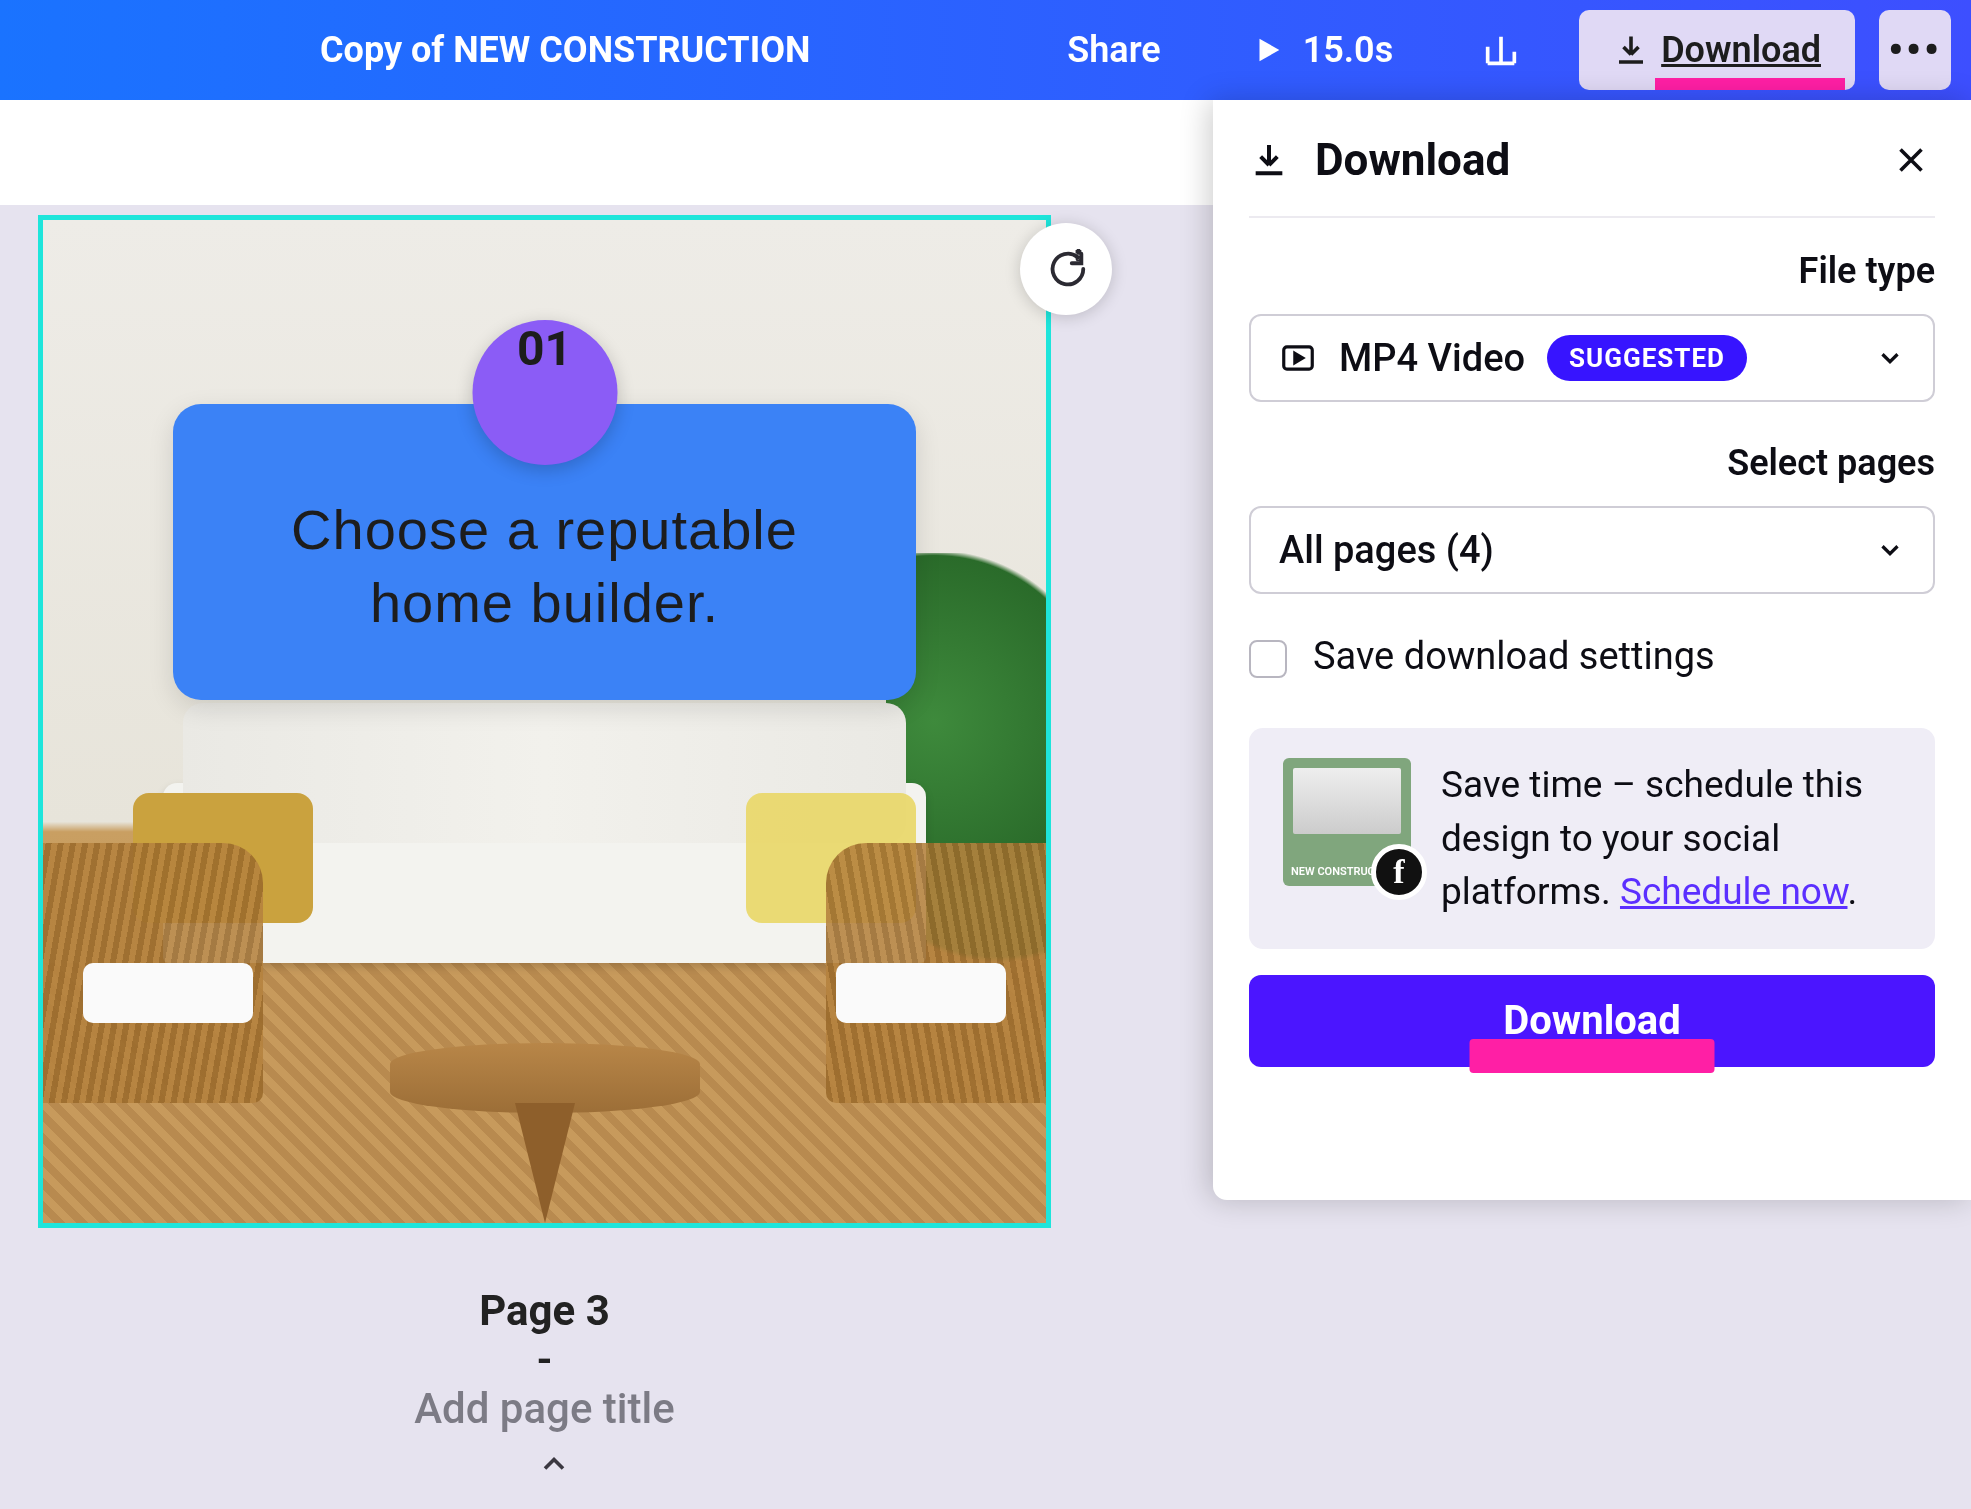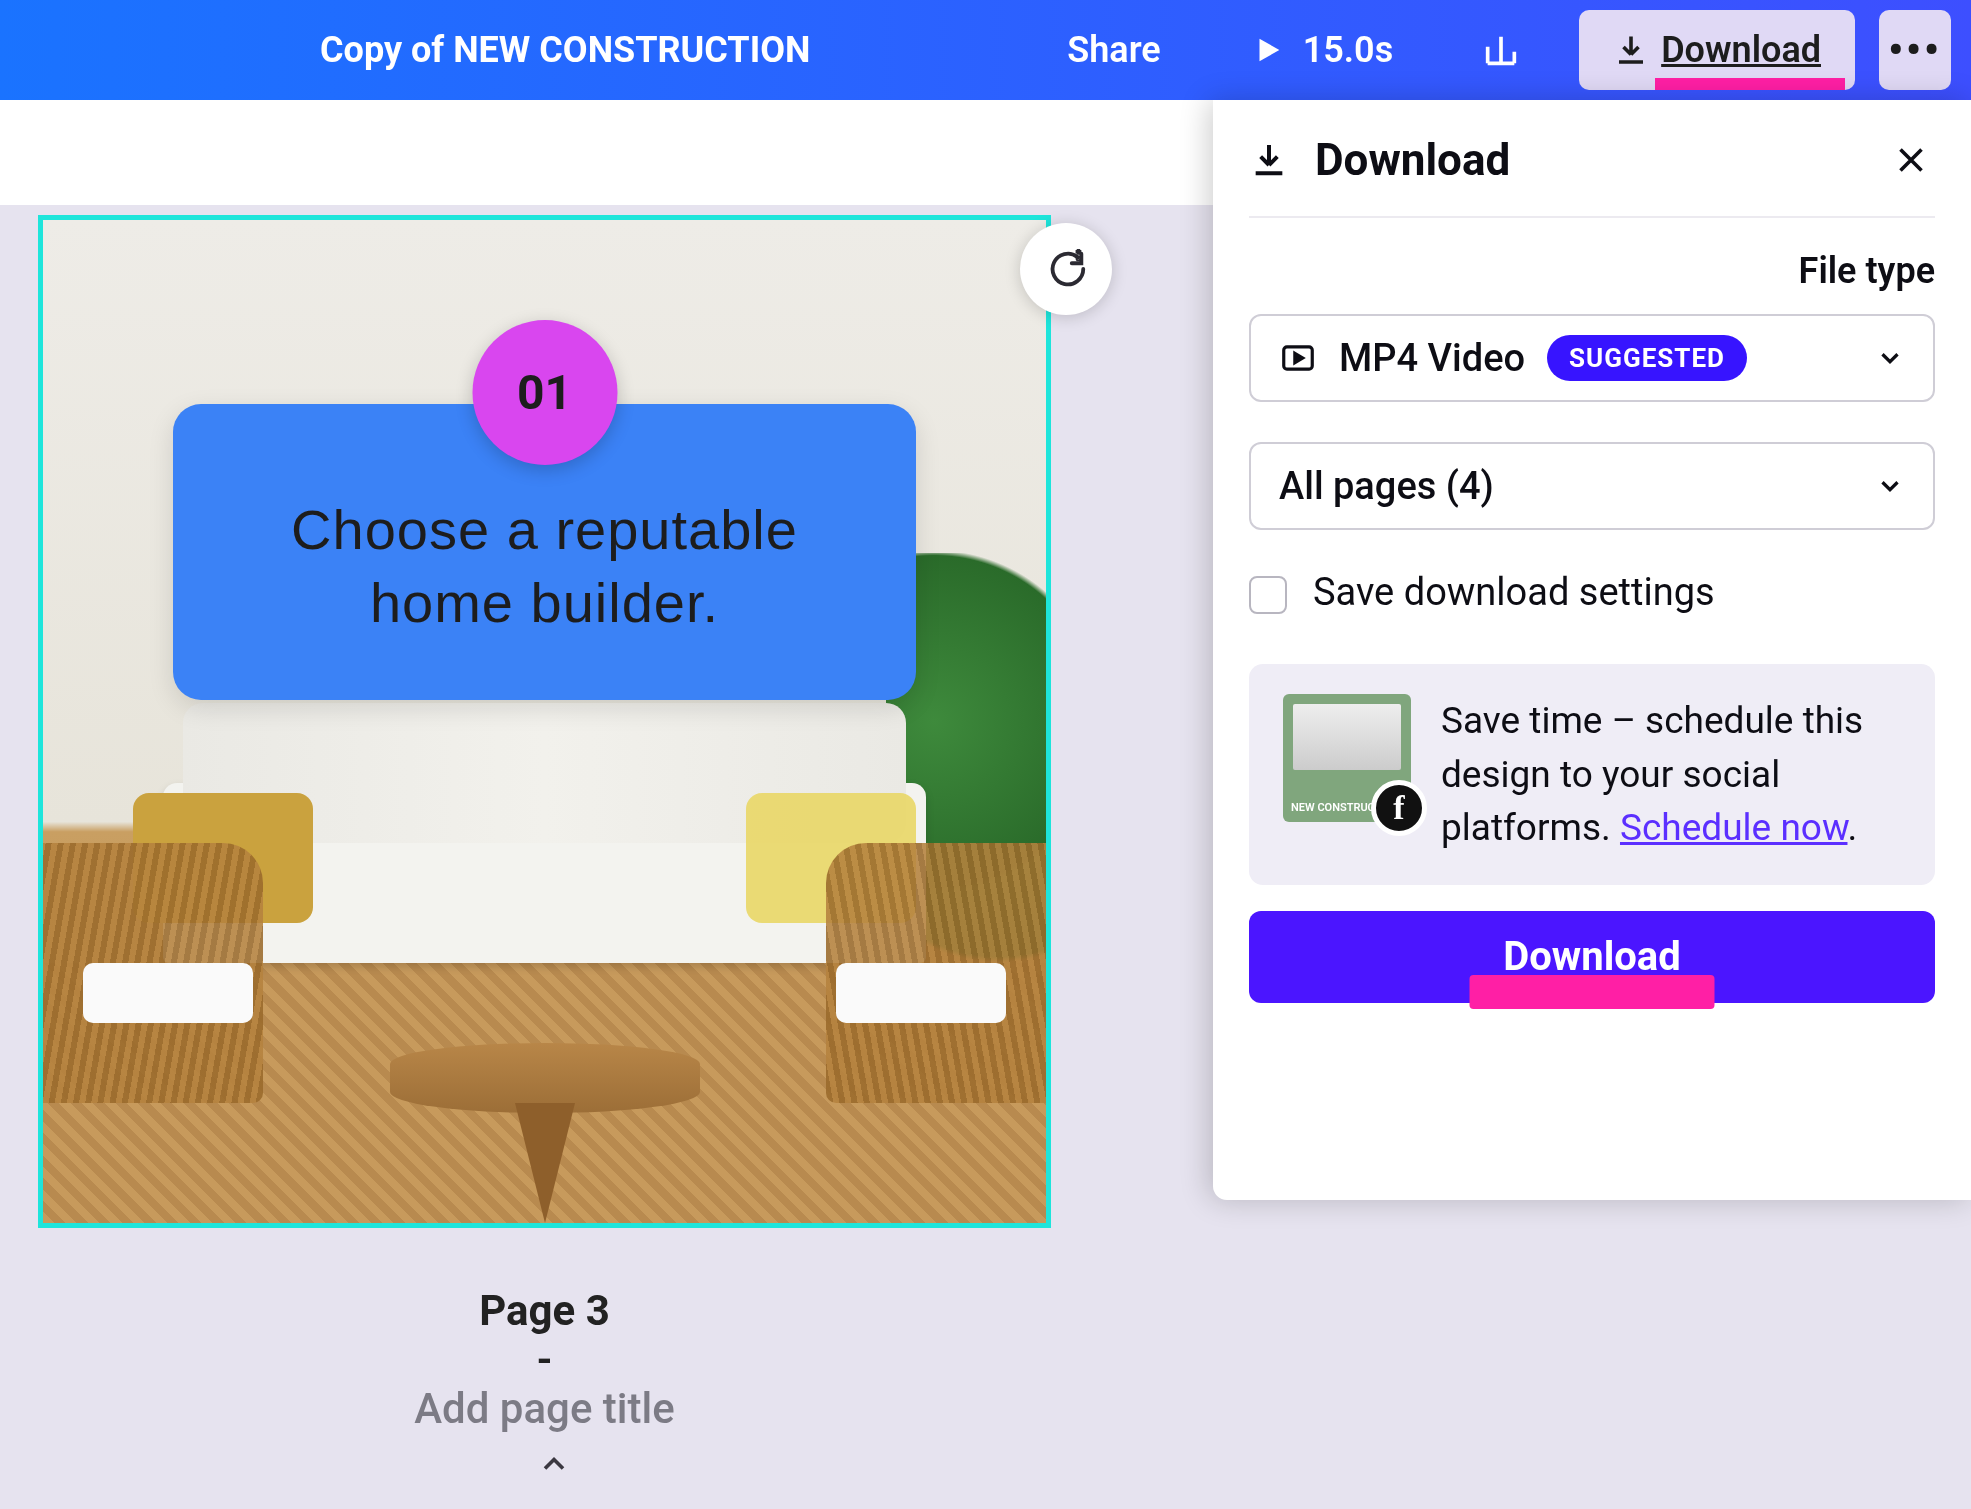--- a/index.html
+++ b/index.html
@@ -151,24 +151,24 @@
     }
     .rug { position:absolute; bottom:0; left:0; right:0; height:260px; background: repeating-linear-gradient(45deg,#c79a5c 0 8px,#b88a4f 8px 16px); }
 
     .circle-badge {
       position: absolute;
       top: 100px;
       left: 50%;
       transform: translateX(-50%);
       width: 145px;
       height: 145px;
-      background: #d946ef;
+      background: #8b5cf6;
       border-radius: 50%;
       display: flex;
-      align-items: center;
+      align-items: flex-start;
       justify-content: center;
       font-size: 48px;
       font-weight: 700;
       color: #1d1d1d;
       z-index: 3;
       box-shadow: 0 5px 18px rgba(0,0,0,0.2);
     }
     .text-card {
       position: absolute;
       top: 184px;
@@ -542,20 +542,21 @@
         <path d="M10 9l5 3-5 3z" fill="#0d0d14"></path>
       </svg>
     <span class="select-text">MP4 Video</span>
     <span class="badge-suggested">SUGGESTED</span>
     <div class="select-spacer"></div>
     <svg class="chev-down" width="30" height="30" viewBox="0 0 24 24" fill="none" stroke="currentColor" stroke-width="2.6">
         <path d="M6 9l6 6 6-6"></path>
       </svg>
   </div>
 
+  <div class="field-label">Select pages</div>
   <div class="select-box">
     <span class="select-text">All pages (4)</span>
     <div class="select-spacer"></div>
     <svg class="chev-down" width="30" height="30" viewBox="0 0 24 24" fill="none" stroke="currentColor" stroke-width="2.6">
         <path d="M6 9l6 6 6-6"></path>
       </svg>
   </div>
 
   <div class="checkbox-row">
     <div class="checkbox"></div>

